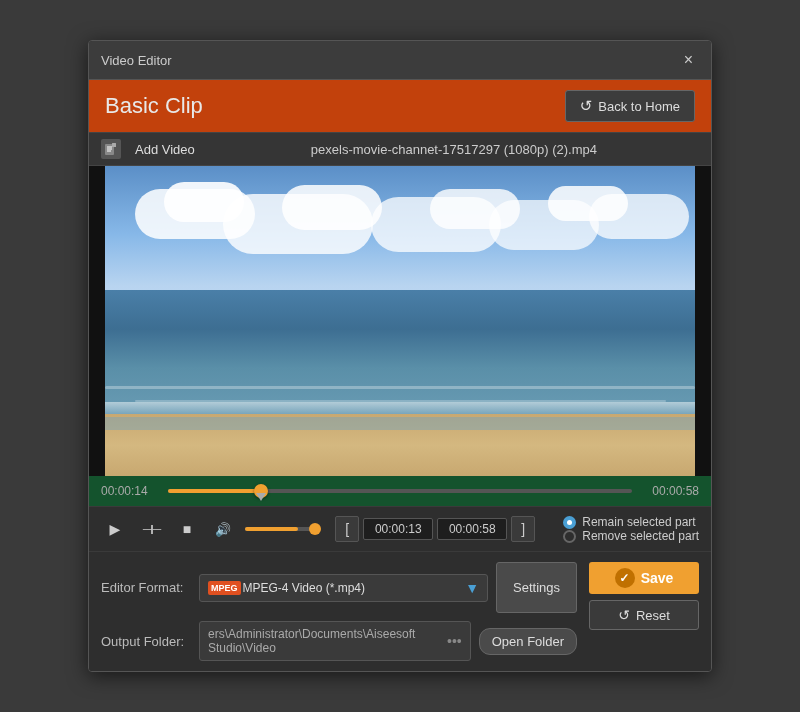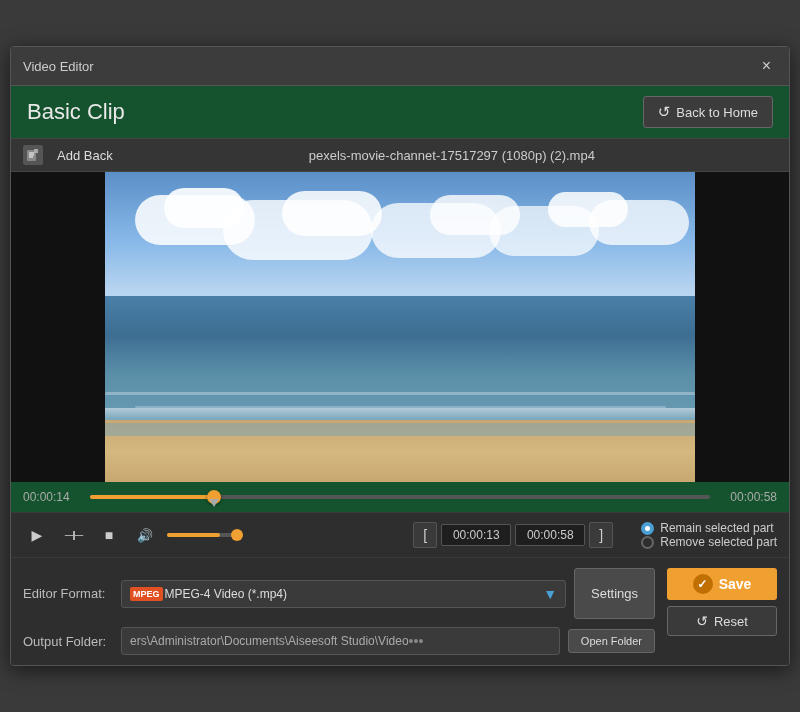--- a/index.html
+++ b/index.html
@@ -9,21 +9,21 @@
       font-size: 13px;
       color: #e0e0e0;
       display: flex;
       justify-content: center;
       align-items: center;
       width: 800px;
       height: 712px;
       overflow: hidden;
     }
     .window {
-      width: 780px;
+      width: 624px;
       background: #2e2e2e;
       border: 1px solid #555;
       border-radius: 4px;
       overflow: hidden;
       box-shadow: 0 4px 20px rgba(0,0,0,0.6);
     }
     .title-bar {
       background: #3c3c3c;
       padding: 8px 12px;
       display: flex;
@@ -38,21 +38,21 @@
     .close-btn {
       background: none;
       border: none;
       color: #ccc;
       font-size: 16px;
       cursor: pointer;
       padding: 2px 6px;
       border-radius: 3px;
     }
     .header-bar {
-      background: #14532d;
+      background: #c2410c;
       padding: 10px 16px;
       display: flex;
       justify-content: space-between;
       align-items: center;
       border-bottom: 1px solid #444;
     }
     .header-title {
       font-size: 22px;
       font-weight: 300;
       color: #e8e8e8;
@@ -390,23 +390,23 @@
     .folder-ellipsis {
       color: #888;
       font-size: 14px;
       cursor: pointer;
     }
     .open-folder-btn {
       background: #4a4a4a;
       border: 1px solid #666;
       color: #ddd;
       padding: 5px 12px;
-      border-radius: 3px;
-      cursor: pointer;
-      font-size: 11px;
+      border-radius: 11px;
+      cursor: pointer;
+      font-size: 13px;
     }
     .action-column {
       display: flex;
       flex-direction: column;
       gap: 6px;
       min-width: 110px;
     }
     .left-outputs {
       flex: 1;
       display: flex;
@@ -435,21 +435,21 @@
   <div class="toolbar-bar">
     <div class="add-file-icon">
       <svg width="14" height="14" viewBox="0 0 14 14" fill="none">
         <rect x="1" y="2" width="9" height="11" rx="1" fill="#888"></rect>
         <rect x="8" y="1" width="4" height="4" rx="0.5" fill="#aaa"></rect>
         <line x1="3" y1="5" x2="8" y2="5" stroke="white" stroke-width="1"></line>
         <line x1="3" y1="7" x2="8" y2="7" stroke="white" stroke-width="1"></line>
         <line x1="3" y1="9" x2="7" y2="9" stroke="white" stroke-width="1"></line>
       </svg>
     </div>
-    <button class="add-file-btn">Add Back</button>
+    <button class="add-file-btn">Add Video</button>
     <span class="file-name">pexels-movie-channet-17517297 (1080p) (2).mp4</span>
   </div>
 
   <div class="video-container">
     <div class="video-preview">
       <div class="beach-scene">
 
         <div class="sky"></div>
 
         <div class="clouds">

